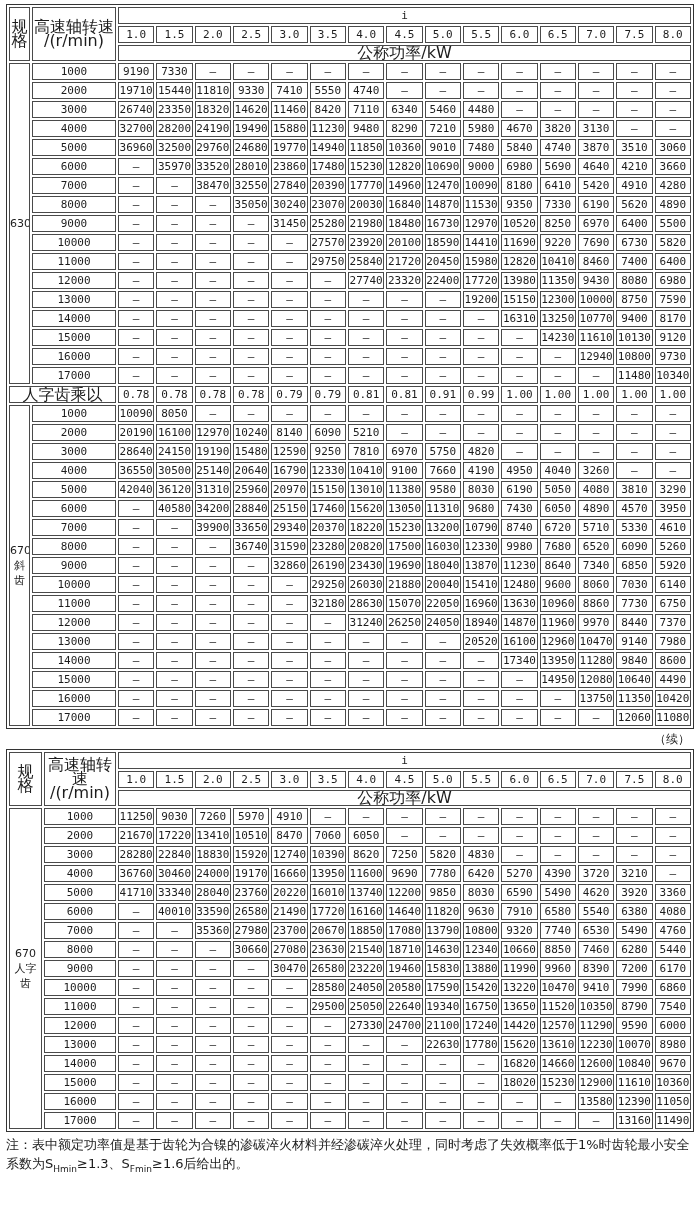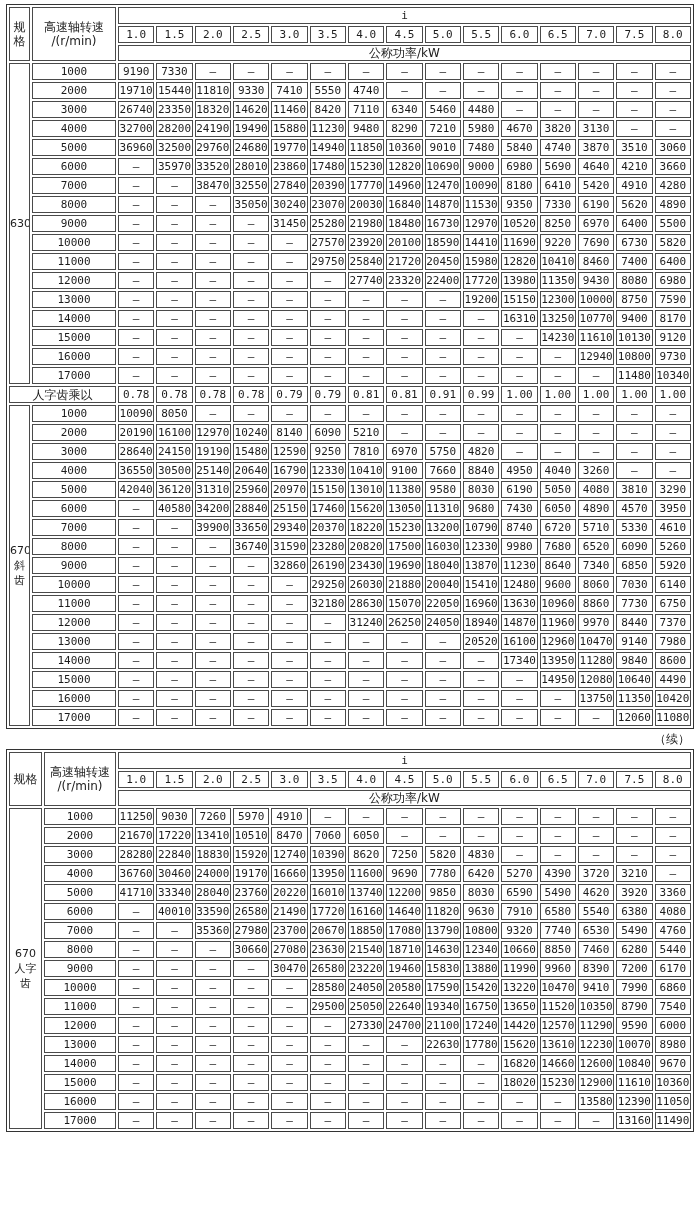--- a/index.html
+++ b/index.html
@@ -1,20 +1,20 @@
 <!DOCTYPE html>
 <html><head>
 <meta charset="utf-8">
 <style>
   html,body{margin:0;padding:0;background:#ffffff;}
   body{width:700px;font-family:"DejaVu Sans Mono","DejaVu Sans",monospace;color:#1c1c1c;}
   .page{padding:4px 6px 0 6px;}
   table.ptable{border-collapse:separate;border-spacing:2px;border:1px solid #333;width:688px;table-layout:fixed;background:#fff;}
   .ptable th,.ptable td{border:1px solid #4a4a4a;text-align:center;vertical-align:middle;font-weight:normal;font-size:11px;line-height:15px;height:15px;padding:0;box-sizing:border-box;white-space:nowrap;overflow:hidden;}
-  .ptable th.cjk,.ptable td.cjk{font-family:"DejaVu Sans",sans-serif;font-size:12px;white-space:normal;line-height:14px;}
+  .ptable th.cjk,.ptable td.cjk{font-family:"DejaVu Sans",sans-serif;font-size:16px;white-space:normal;line-height:14px;}
   .ptable td.spec{white-space:normal;line-height:15px;font-family:"DejaVu Sans",sans-serif;font-size:11px;}
   .continued{width:688px;text-align:right;font-family:"DejaVu Sans",sans-serif;font-size:12px;line-height:20px;padding-right:4px;box-sizing:border-box;color:#1c1c1c;}
   .note{width:688px;font-family:"DejaVu Sans",sans-serif;font-size:13px;line-height:19px;margin:3px 0 0 0;color:#1c1c1c;}
   .note sub{font-size:9px;}
 </style>
 </head>
 <body>
 
 <div class="page">
 
@@ -453,21 +453,21 @@
           <td>4000</td>
           <td>36550</td>
           <td>30500</td>
           <td>25140</td>
           <td>20640</td>
           <td>16790</td>
           <td>12330</td>
           <td>10410</td>
           <td>9100</td>
           <td>7660</td>
-          <td>8840</td>
+          <td>4190</td>
           <td>4950</td>
           <td>4040</td>
           <td>3260</td>
           <td>—</td>
           <td>—</td>
         </tr>
         <tr>
           <td>5000</td>
           <td>42040</td>
           <td>36120</td>
@@ -1060,14 +1060,17 @@
           <td>—</td>
           <td>—</td>
           <td>—</td>
           <td>—</td>
           <td>13160</td>
           <td>11490</td>
         </tr>
       </tbody>
   </table>
 
+  <p class="note">
+    <span>注：表中额定功率值是基于齿轮为合镍的渗碳淬火材料并经渗碳淬火处理，同时考虑了失效概率低于1%时齿轮最小安全系数为S</span><sub>Hmin</sub><span>≥1.3、S</span><sub>Fmin</sub><span>≥1.6后给出的。</span>
+  </p>
 
 </div>
 
 </body></html>

